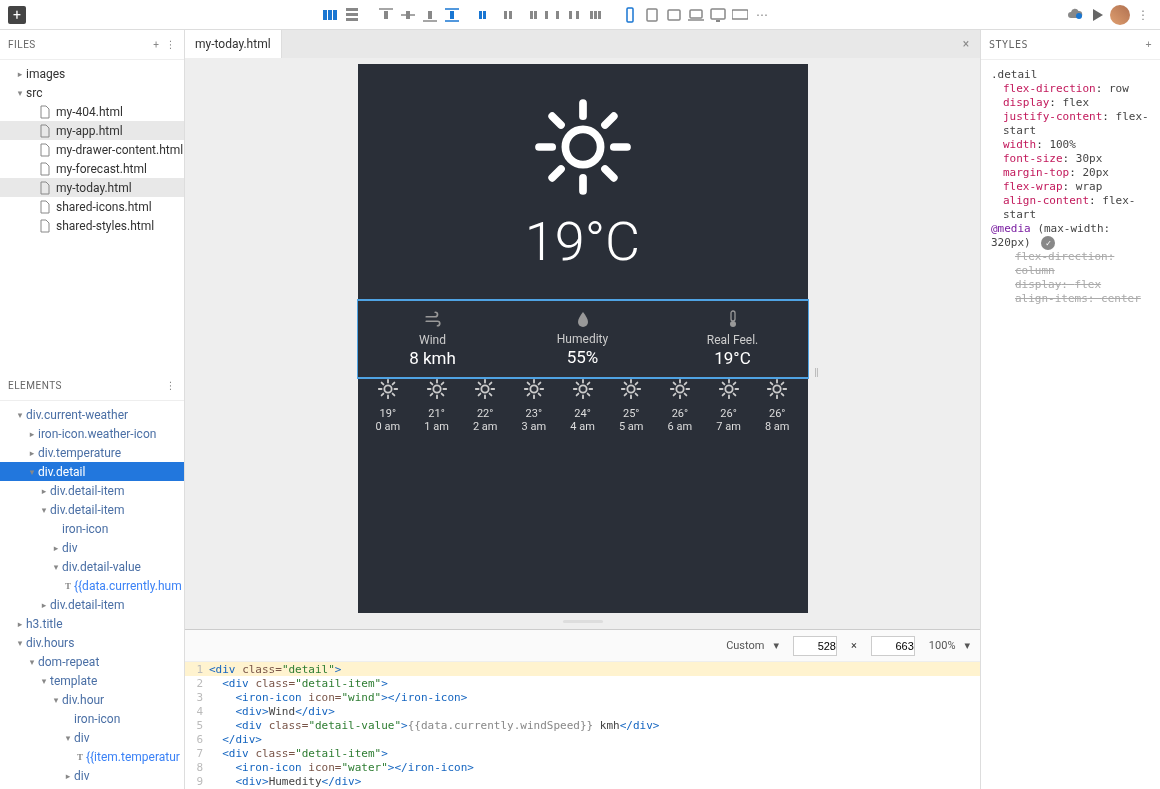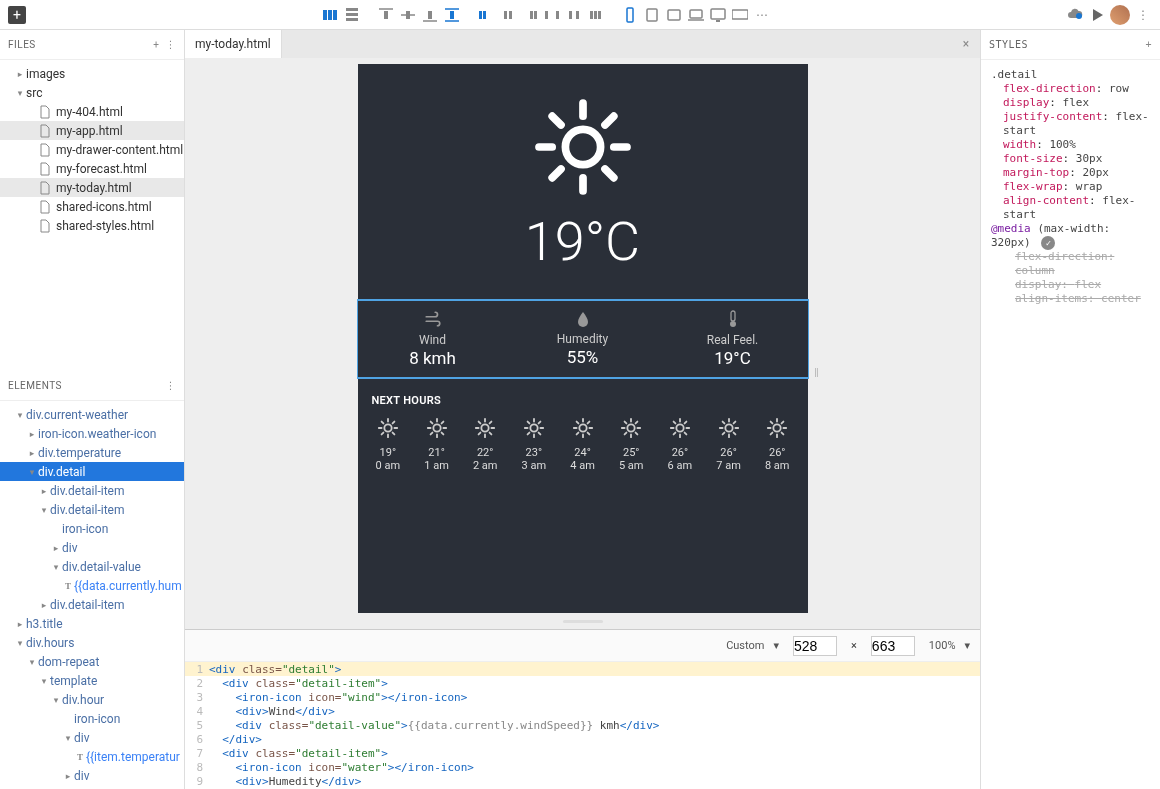--- a/index.html
+++ b/index.html
@@ -247,21 +247,21 @@
   align-items: center;
   padding: 0 10px;
   gap: 14px;
   font-size: 11px;
 }
 .bottombar .btabs { display: flex; gap: 16px; }
 .bottombar .btab { color: #888; cursor: pointer; padding: 6px 0; }
 .bottombar .btab.active { color: #1976d2; border-bottom: 2px solid #1976d2; }
 .bottombar .flex { flex: 1; }
 .dim-input {
-  width: 44px; height: 20px; border: 1px solid #ccc; text-align: left; font-size: 14px;
+  width: 44px; height: 20px; border: 1px solid #ccc; text-align: right; font-size: 11px;
   background: #fff;
 }
 .dropdown {
   display: flex; align-items: center; gap: 9px; color: #555; cursor: pointer;
 }
 
 .code {
   height: 128px;
   background: #fff;
   font-family: Menlo, Consolas, monospace;
@@ -662,21 +662,20 @@
             </div>
             <div class="detail-item">
               <div class="icon"><svg width="12" height="18" viewBox="0 0 12 18">
                   <rect x="4" y="1" width="4" height="10" rx="2" fill="none" stroke="#999" stroke-width="1.3"></rect>
                   <circle cx="6" cy="14" r="3" fill="#999"></circle>
                 </svg></div>
               <div>Real Feel.</div>
               <div class="val">19°C</div>
             </div>
           </div>
-        <div class="next-title">NEXT HOURS</div>
         <div class="hours-row" id="hours-row">
             <div class="hour">
               <span><svg viewBox="0 0 24 24">
                   <circle cx="12" cy="12" r="4" fill="none" stroke="#ccc" stroke-width="2"></circle>
                   <g stroke="#ccc" stroke-width="2" stroke-linecap="round">
                     <line x1="12" y1="2" x2="12" y2="5"></line>
                     <line x1="12" y1="19" x2="12" y2="22"></line>
                     <line x1="2" y1="12" x2="5" y2="12"></line>
                     <line x1="19" y1="12" x2="22" y2="12"></line>
                     <line x1="5" y1="5" x2="7" y2="7"></line>

